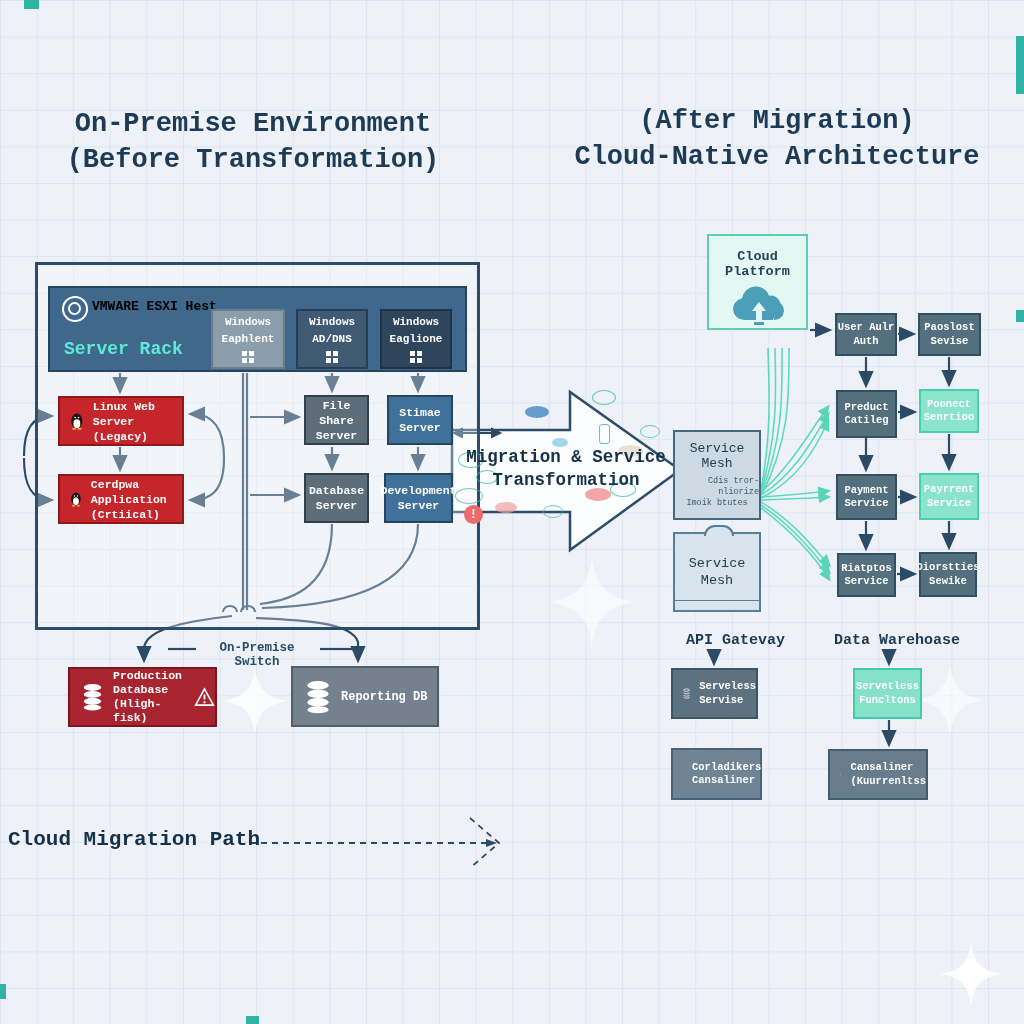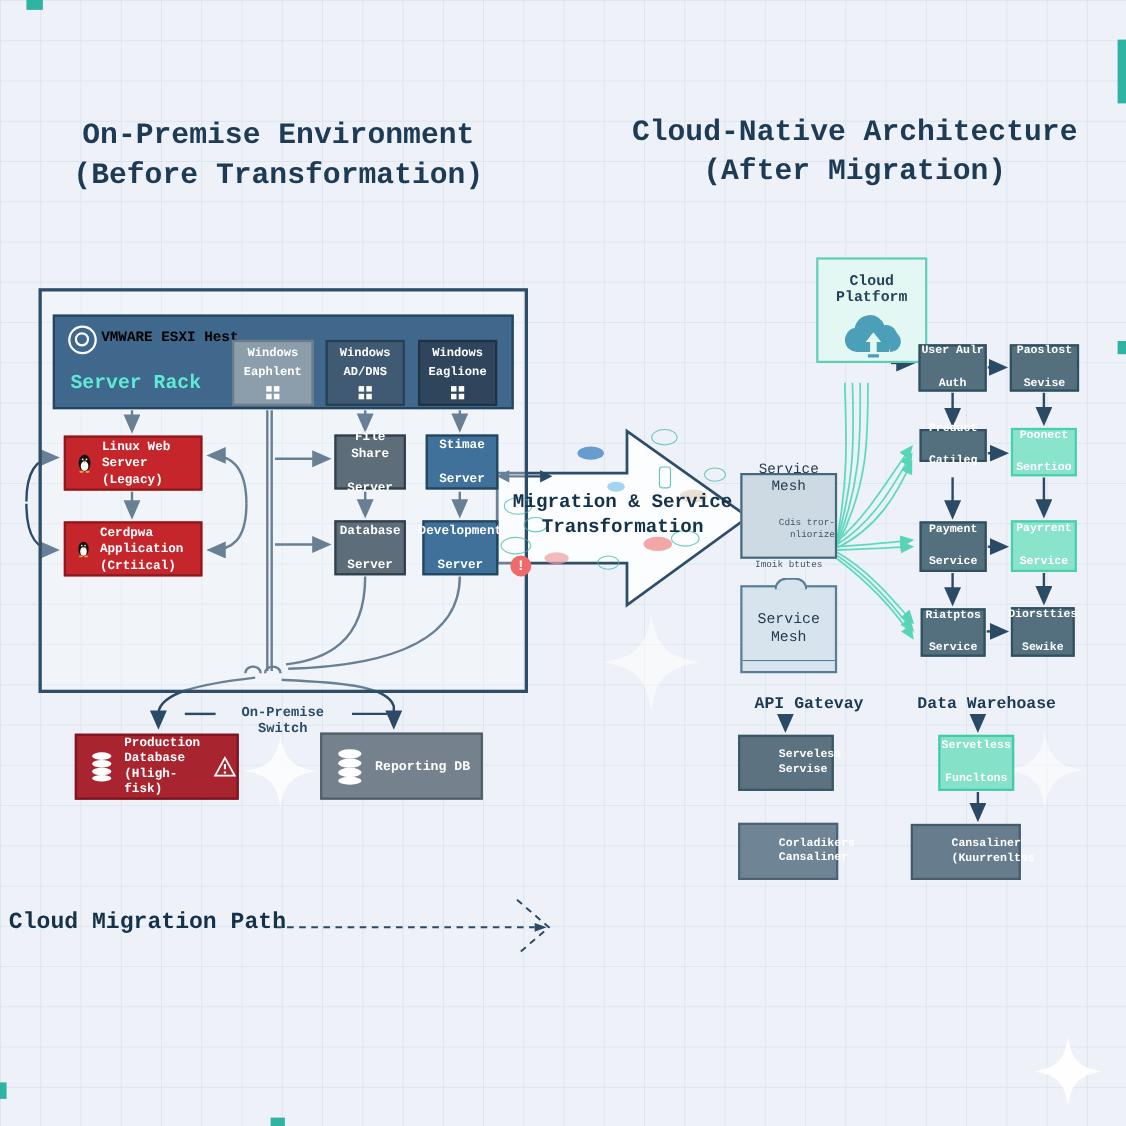--- a/index.html
+++ b/index.html
@@ -9,21 +9,21 @@
     background-color:#eef2f8;
     background-image:
       linear-gradient(#dde5f0 1px, transparent 1px),
       linear-gradient(90deg, #dde5f0 1px, transparent 1px);
     background-size:36.6px 36.6px;
   }
   svg.overlay{position:absolute;left:0;top:0;z-index:1;}
   .abs{position:absolute;box-sizing:border-box;}
   .title{position:absolute;z-index:3;text-align:center;font-weight:bold;color:#1d3b55;font-size:27px;line-height:36px;}
   .box{position:absolute;box-sizing:border-box;z-index:3;display:flex;align-items:center;justify-content:center;
-       text-align:center;color:#fff;font-weight:bold;gap:16px;}
+       text-align:center;color:#fff;font-weight:bold;}
   .rack-frame{border:3px solid #2e4d6b;background:rgba(250,252,255,.30);z-index:2;}
   .rack-header{background:#40678c;border:2px solid #27455f;z-index:2;}
   .hdr-host{position:absolute;left:42px;top:11px;color:#000000;font-weight:bold;font-size:13px;}
   .hdr-rack{position:absolute;left:14px;bottom:11px;color:#5eead4;font-weight:bold;font-size:18px;}
   .globe{position:absolute;left:12px;top:8px;width:22px;height:22px;border:2.5px solid #fff;border-radius:50%;}
   .globe::after{content:"";position:absolute;left:4px;top:4px;width:9px;height:9px;border:2px solid #fff;border-radius:50%;}
   .winbox{flex-direction:column;font-size:11px;line-height:14px;gap:3px;}
   .winicon{display:inline-grid;grid-template-columns:5px 5px;grid-gap:2px;margin-top:2px;}
   .winicon span{width:5px;height:5px;background:#fff;display:block;}
   .redbox{background:#c5262c;border:2px solid #8f181d;font-size:11.5px;line-height:15px;justify-content:flex-start;padding-left:10px;gap:9px;text-align:left;}
@@ -38,21 +38,21 @@
   .meshbox{background:#cdd9e3;border:2px solid #44697f;z-index:3;flex-direction:column;color:#253c4e;font-weight:normal;}
   .mesh-title{font-size:13px;margin-bottom:5px;}
   .mesh-sub{font-size:8.5px;line-height:11px;color:#41576b;text-align:right;}
   .meshbox2{background:#d7e4ee;border:2px solid #567e97;}
   .mesh-tab{position:absolute;top:-9px;left:29px;width:26px;height:9px;background:#d7e4ee;border:2px solid #567e97;border-bottom:none;border-radius:13px 13px 0 0;}
   .mesh-footline{position:absolute;left:0;right:0;bottom:9px;border-top:1.5px solid #567e97;}
   .svc{font-size:10.5px;line-height:13.5px;flex-direction:column;}
   .slate{background:#54707f;border:2px solid #31505f;}
   .mint{background:#8ae3cb;border:2px solid #47cfae;}
   .seclabel{position:absolute;z-index:3;text-align:right;color:#1c3a52;font-weight:bold;font-size:15px;}
-  .botbox{font-size:10.5px;line-height:13.5px;justify-content:flex-start;padding-left:10px;gap:25px;text-align:left;}
+  .botbox{font-size:10.5px;line-height:13.5px;justify-content:flex-start;padding-left:10px;gap:9px;text-align:left;}
   .footer-label{position:absolute;z-index:3;color:#16324a;font-weight:bold;font-size:21px;}
   .doodle{position:absolute;z-index:2;border-radius:50%;}
   .d-out{border:1.6px solid #3cb9a8;background:transparent;opacity:.75;}
   .sparkle{position:absolute;z-index:2;}
   .edgemark{position:absolute;background:#2fb3a3;z-index:2;}
   .excl{position:absolute;z-index:4;width:19px;height:19px;border-radius:50%;background:#ef6a6a;color:#fff;font-weight:bold;font-size:13px;display:flex;align-items:center;justify-content:center;}
 </style>
 </head>
 <body>
 
@@ -155,22 +155,22 @@
   <div class="edgemark" style="left:1016px;top:36px;width:8px;height:58px"></div>
   <div class="edgemark" style="left:1016px;top:310px;width:8px;height:12px"></div>
   <div class="edgemark" style="left:0;top:984px;width:6px;height:15px"></div>
   <div class="edgemark" style="left:246px;top:1016px;width:13px;height:8px"></div>
 
   <div class="title" style="left:23px;top:106px;width:460px">
     <div>On-Premise Environment</div>
     <div>(Before Transformation)</div>
   </div>
   <div class="title" style="left:557px;top:103px;width:440px">
+    <div>(After Migration)</div>
     <div>Cloud-Native Architecture</div>
-    <div>(After Migration)</div>
   </div>
 
   <div class="abs rack-frame" style="left:35px;top:262px;width:445px;height:368px"></div>
   <div class="abs rack-header" style="left:48px;top:286px;width:419px;height:86px">
     <span class="globe"></span>
     <span class="hdr-host">VMWARE ESXI Hest</span>
     <span class="hdr-rack">Server Rack</span>
   </div>
 
   <div class="box winbox" style="left:211px;top:309px;width:74px;height:60px;background:#8c9dab;border:2px solid #6c7d8a">
@@ -294,31 +294,31 @@
   <div class="doodle d-out" style="left:610px;top:482px;width:24px;height:13px"></div>
   <div class="doodle d-out" style="left:543px;top:505px;width:18px;height:11px"></div>
   <div class="doodle" style="left:525px;top:406px;width:24px;height:12px;background:#3a7fc1;opacity:.75"></div>
   <div class="doodle" style="left:552px;top:438px;width:16px;height:9px;background:#7fc3e8;opacity:.7"></div>
   <div class="doodle" style="left:585px;top:488px;width:26px;height:13px;background:#f09090;opacity:.8"></div>
   <div class="doodle" style="left:495px;top:502px;width:22px;height:11px;background:#f0a0a0;opacity:.7"></div>
   <div class="doodle" style="left:618px;top:445px;width:25px;height:12px;background:#e8ded0;opacity:.9"></div>
   <div class="abs" style="left:599px;top:424px;width:11px;height:20px;border:1.6px solid #3cb9a8;border-radius:3px;z-index:2;opacity:.8"></div>
   <div class="excl" style="left:464px;top:505px">!</div>
 
-  <div class="abs cloudbox" style="left:742px;top:234px;width:101px;height:96px">
+  <div class="abs cloudbox" style="left:707px;top:234px;width:101px;height:96px">
     <div class="cloud-label">Cloud Platform</div>
     <svg width="58" height="44" viewBox="0 0 58 44" style="position:absolute;left:21px;top:48px">
       <path d="M14,36 a11,11 0 0 1 -2,-21.8 a14,14 0 0 1 27,-2.5 a10,10 0 0 1 6,18.9 l-2,5.4 Z" fill="#4b9fb9"></path>
       <path d="M44,36 a9.5,9.5 0 0 0 1,-19" fill="#4b9fb9"></path>
       <polygon points="29,18 36,27 32,27 32,36 26,36 26,27 22,27" fill="#e4f8f3"></polygon>
       <rect x="24" y="38" width="10" height="3" fill="#4b9fb9"></rect>
     </svg>
   </div>
 
-  <div class="box meshbox" style="left:673px;top:430px;width:88px;height:78px">
+  <div class="box meshbox" style="left:673px;top:430px;width:88px;height:90px">
     <div class="mesh-title">Service Mesh</div>
     <div class="mesh-sub">Cdis tror-nliorize</div>
     <div class="mesh-sub">Imoik btutes</div>
   </div>
   <div class="box meshbox meshbox2" style="left:673px;top:532px;width:88px;height:80px">
     <span class="mesh-tab"></span>
     <span class="mesh-footline"></span>
     <div style="font-size:13.5px;line-height:17px">
       <div>Service</div>
       <div>Mesh</div>
@@ -326,21 +326,21 @@
   </div>
 
   <div class="box svc slate" style="left:835px;top:313px;width:62px;height:43px">
     <span>User Aulr</span>
     <span>Auth</span>
   </div>
   <div class="box svc slate" style="left:918px;top:313px;width:63px;height:43px">
     <span>Paoslost</span>
     <span>Sevise</span>
   </div>
-  <div class="box svc slate" style="left:836px;top:390px;width:61px;height:30px">
+  <div class="box svc slate" style="left:836px;top:390px;width:61px;height:48px">
     <span>Preduct</span>
     <span>Catileg</span>
   </div>
   <div class="box svc mint" style="left:919px;top:389px;width:60px;height:44px">
     <span>Poonect</span>
     <span>Senrtioo</span>
   </div>
   <div class="box svc slate" style="left:836px;top:474px;width:61px;height:46px">
     <span>Payment</span>
     <span>Service</span>

